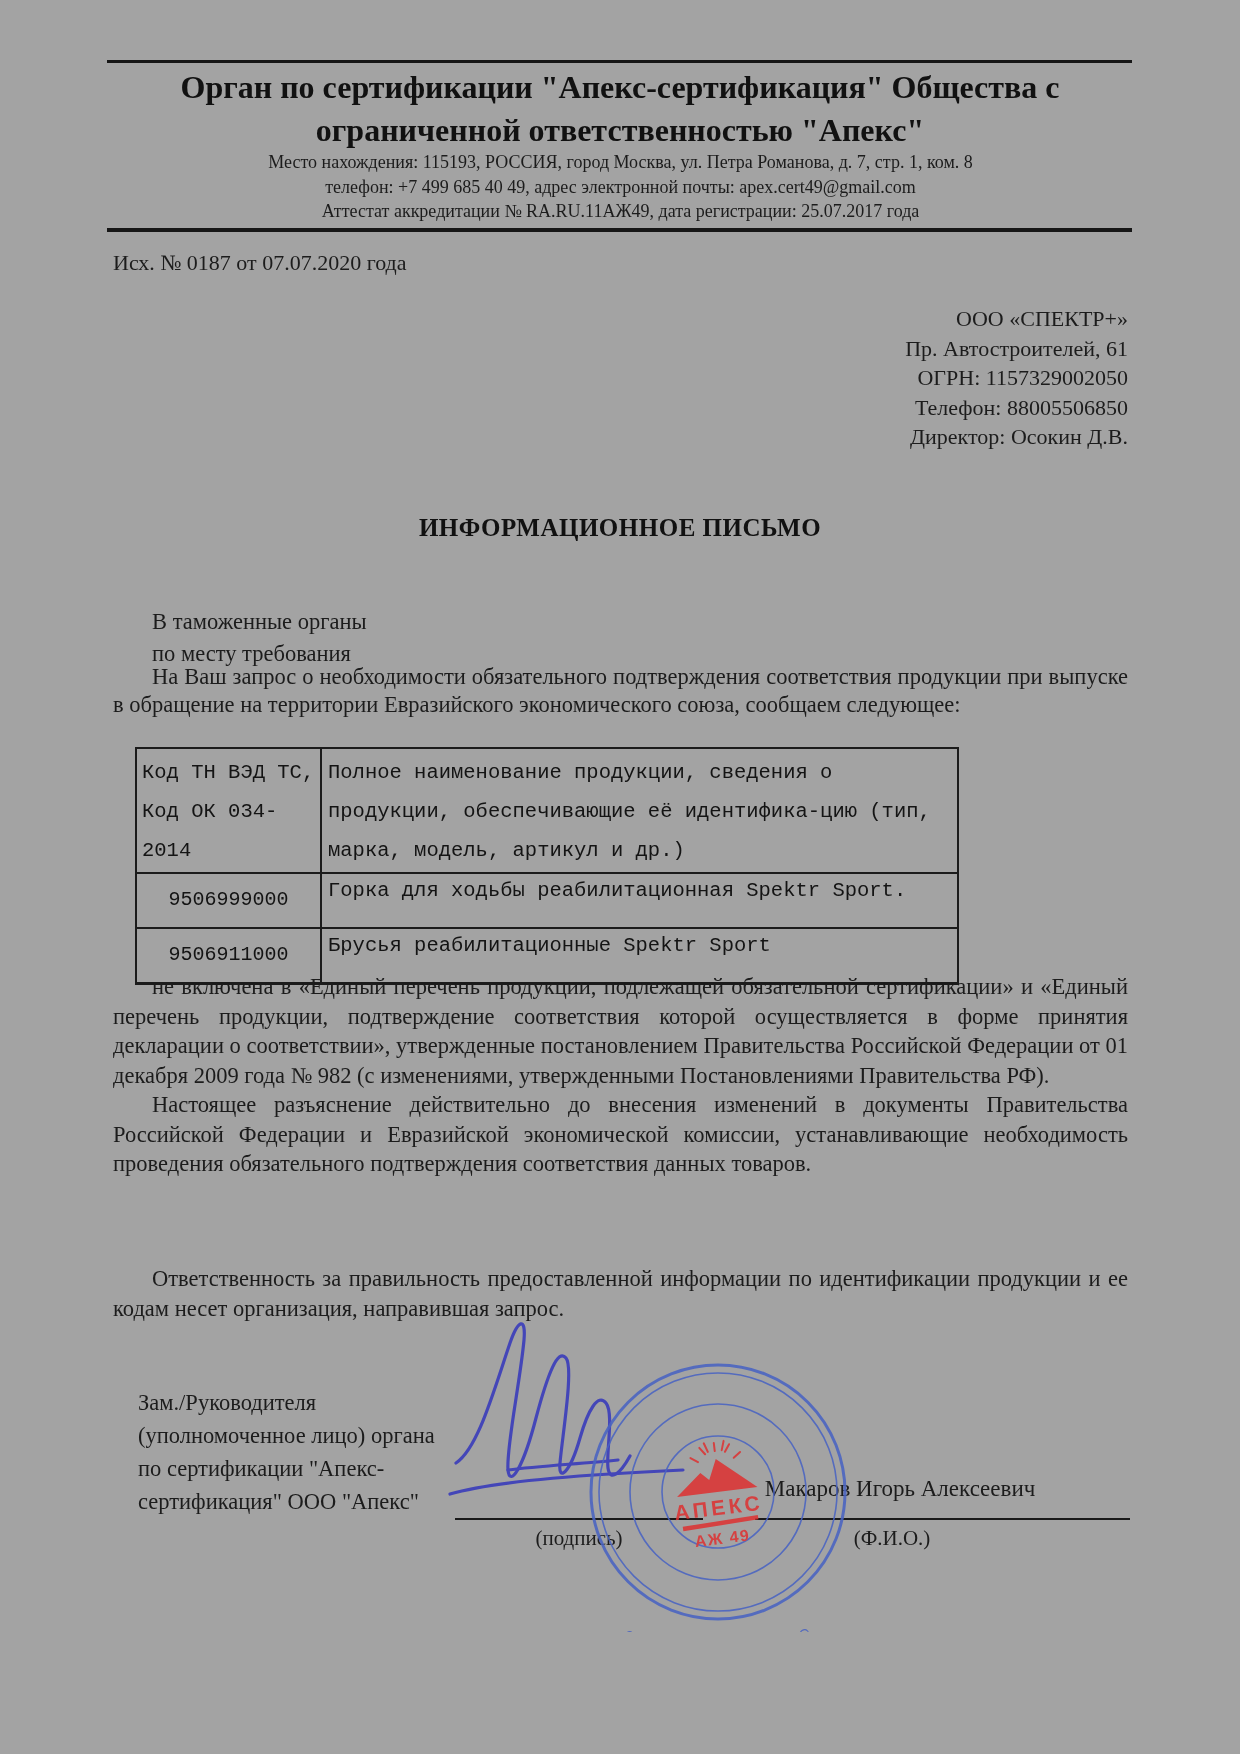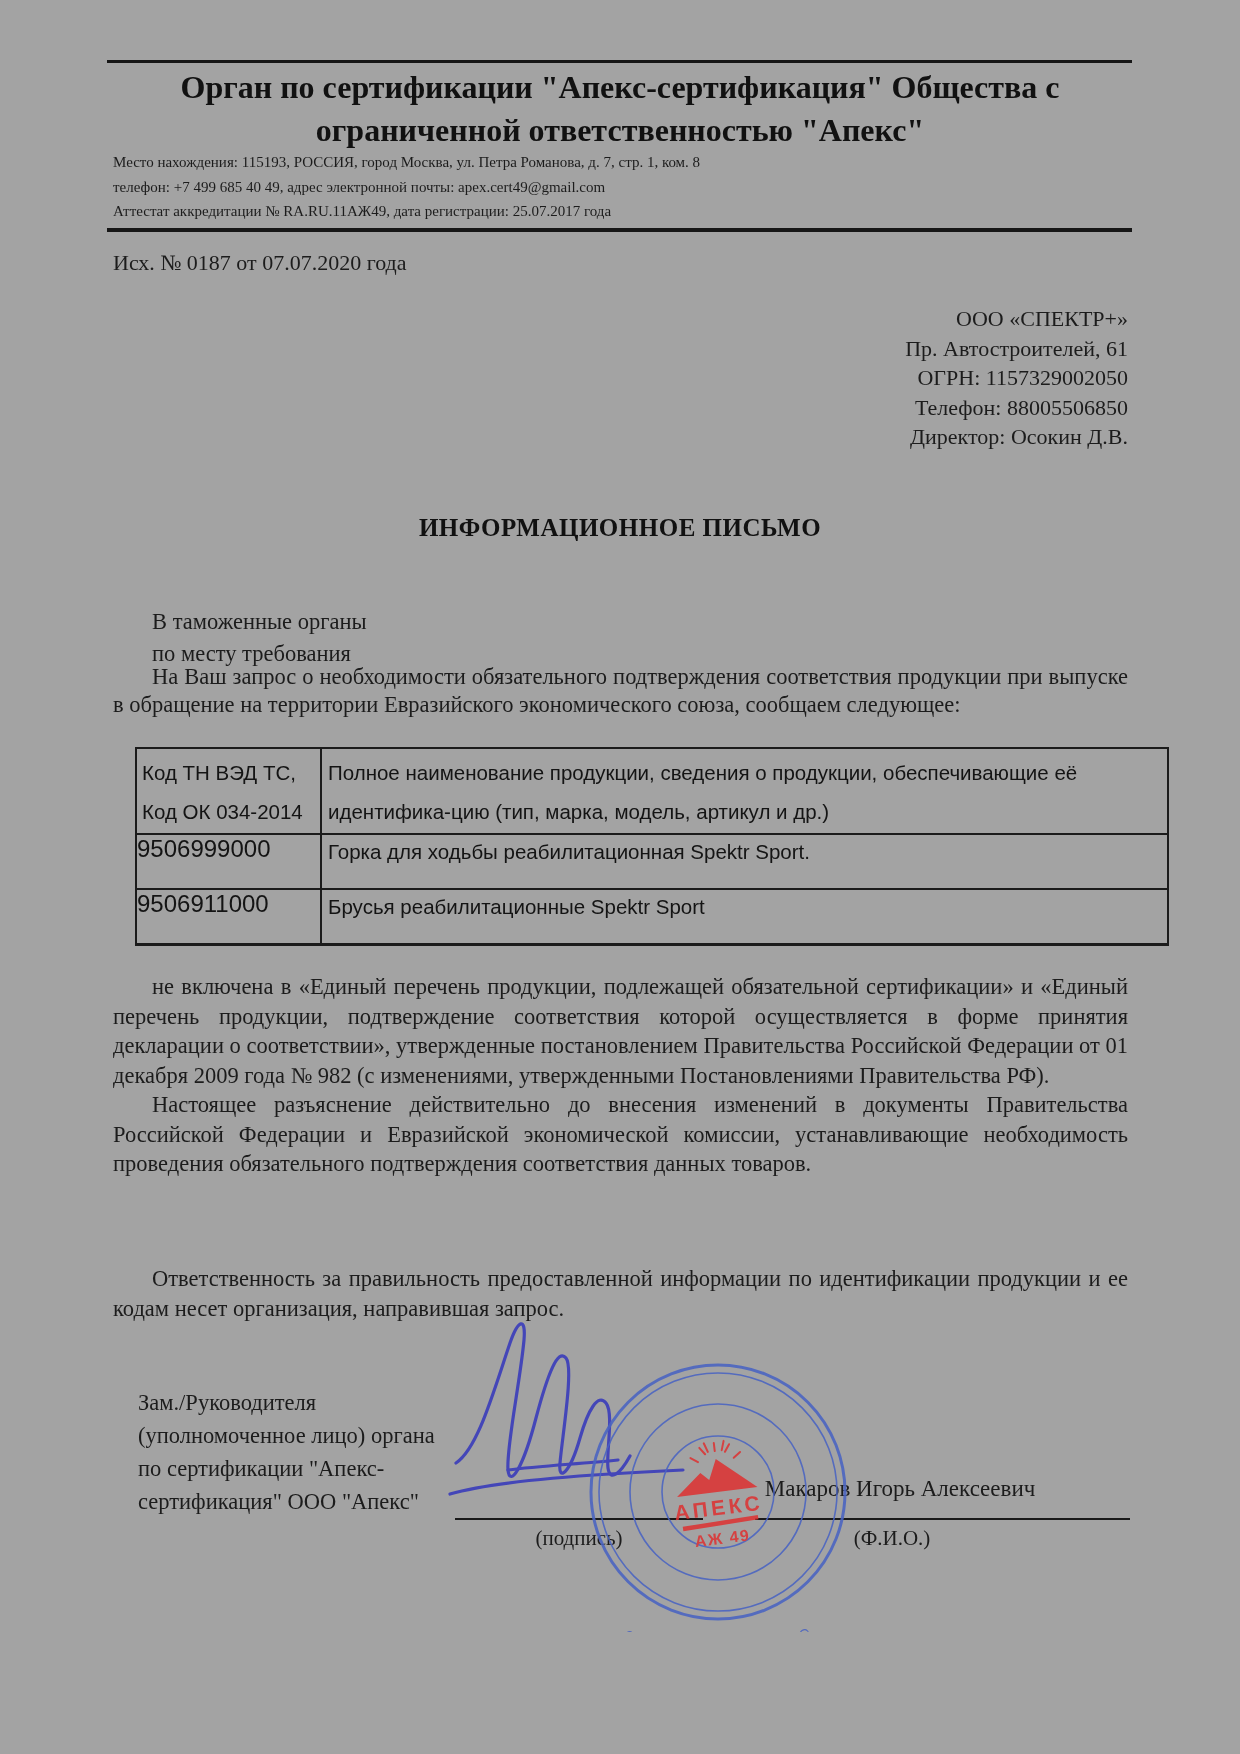--- a/index.html
+++ b/index.html
@@ -5,35 +5,35 @@
   * { margin:0; padding:0; box-sizing:border-box; }
   html,body { background:#ffffff; }
   .page {
     position:relative; width:1240px; height:1754px; margin:0 auto;
     background:#a3a3a3; color:#1c1c1c; overflow:hidden;
     font-family:"Liberation Serif", serif;
   }
   .abs { position:absolute; }
   .rule { background:#161616; }
   .org-title { font-weight:bold; font-size:32px; line-height:43px; text-align:center; color:#111; }
-  .org-info  { font-size:15px; line-height:24.5px; }
+  .org-info  { font-size:18px; line-height:24.5px; text-align:center; }
   .ref-line  { font-size:22px; }
   .recipient { font-size:22px; line-height:29.5px; text-align:right; }
   .letter-title { font-weight:bold; font-size:25px; text-align:center; letter-spacing:0.5px; color:#111; }
   .addressee { font-size:22.5px; line-height:32px; }
   .body-text { font-size:22.5px; line-height:29.5px; text-align:justify; }
   .body-text p { text-indent:39px; margin:0; }
   .intro { line-height:28px; }
-  table.product { border-collapse:collapse; width:1034px; table-layout:fixed;
-    font-family:Liberation Sans, sans-serif; font-size:20.5px; color:#141414;
+  table.product { border-collapse:collapse; width:824px; table-layout:fixed;
+    font-family:Liberation Mono, monospace; font-size:20.5px; color:#141414;
     border:2px solid #1b1b1b; border-bottom:3px solid #1b1b1b; }
   table.product td { border:2px solid #1b1b1b; vertical-align:top; }
   td.th-c1 { width:185px; padding:4px 2px 2px 5px; line-height:39px; height:86px; }
   td.th-c2 { padding:4px 8px 2px 6px; line-height:39px; }
-  td.code  { padding-top:0; height:55px; font-size:24px; }
+  td.code  { text-align:center; padding-top:14px; height:55px; font-size:20px; }
   td.pname { padding:5px 8px 2px 6px; }
   .sig-left { font-size:22.5px; line-height:33px; }
   .sig-caption { font-size:21px; text-align:center; }
   .sig-name { font-size:23px; text-align:center; }
   .sig-rule { background:#1a1a1a; height:2px; }
 </style>
 </head>
 <body>
 
 <div class="page">

